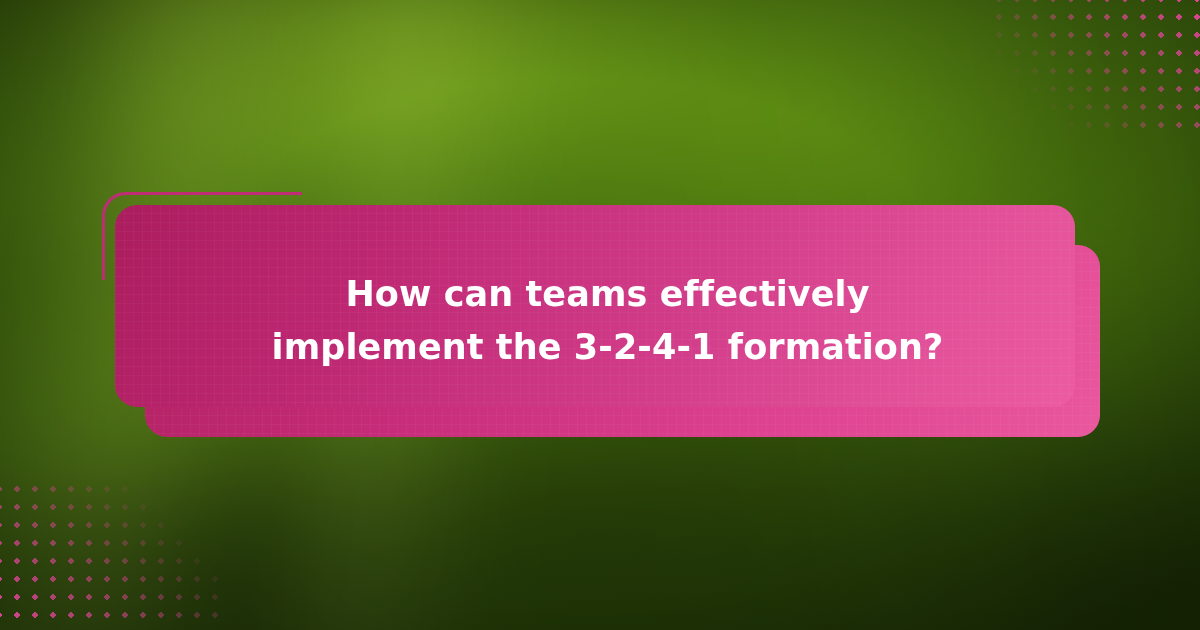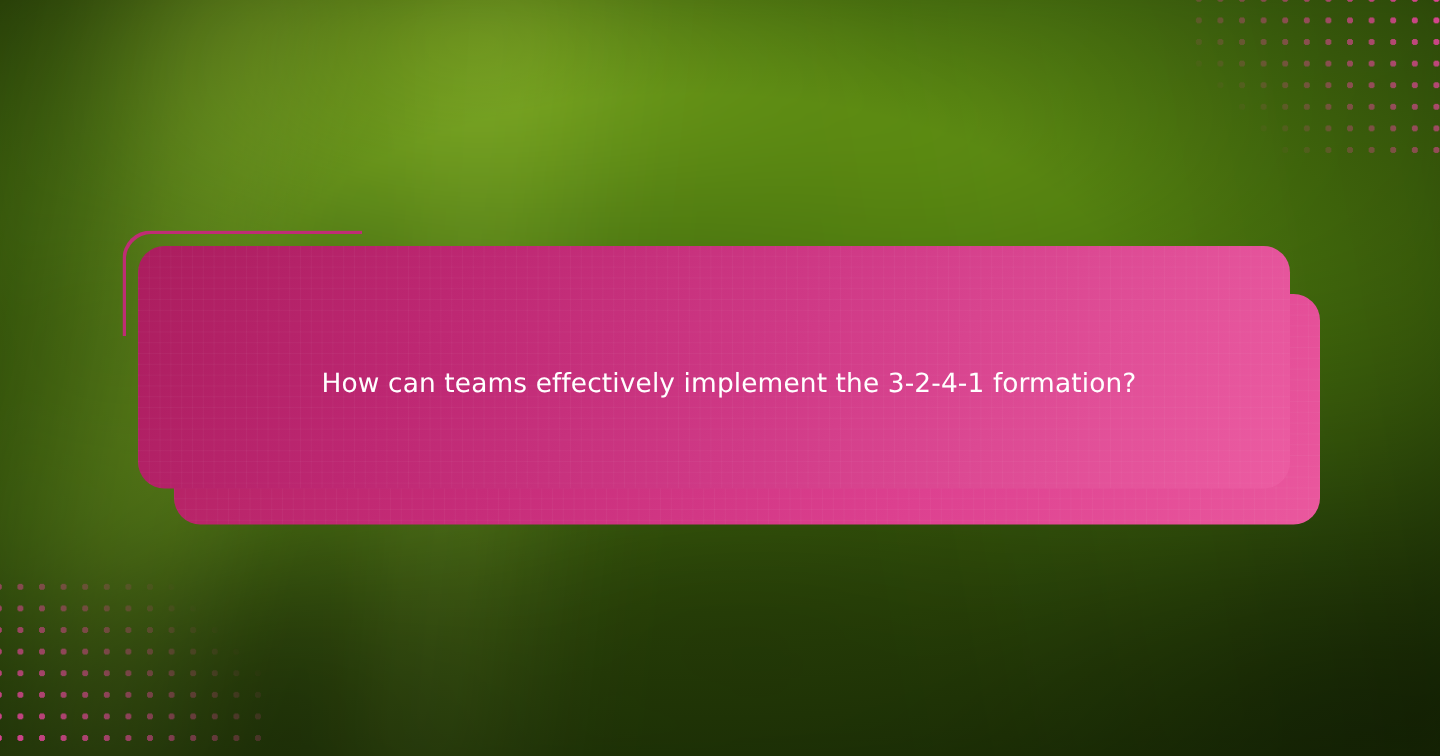--- a/index.html
+++ b/index.html
@@ -87,22 +87,22 @@
 
   
   .headline-wrap{
     position:absolute;left:115px;top:205px;width:985px;height:232px;
     display:flex;align-items:center;justify-content:center;
     padding:0 60px;box-sizing:border-box;
   }
   .headline{
     margin:0;
     color:#ffffff;
-    font-size:22px;
-    font-weight:400;
+    font-size:35px;
+    font-weight:700;
     line-height:1.52;
     text-align:center;
     letter-spacing:.1px;
     max-width:720px;
   }
 </style>
 </head>
 <body>
 
 <div id="stage">

